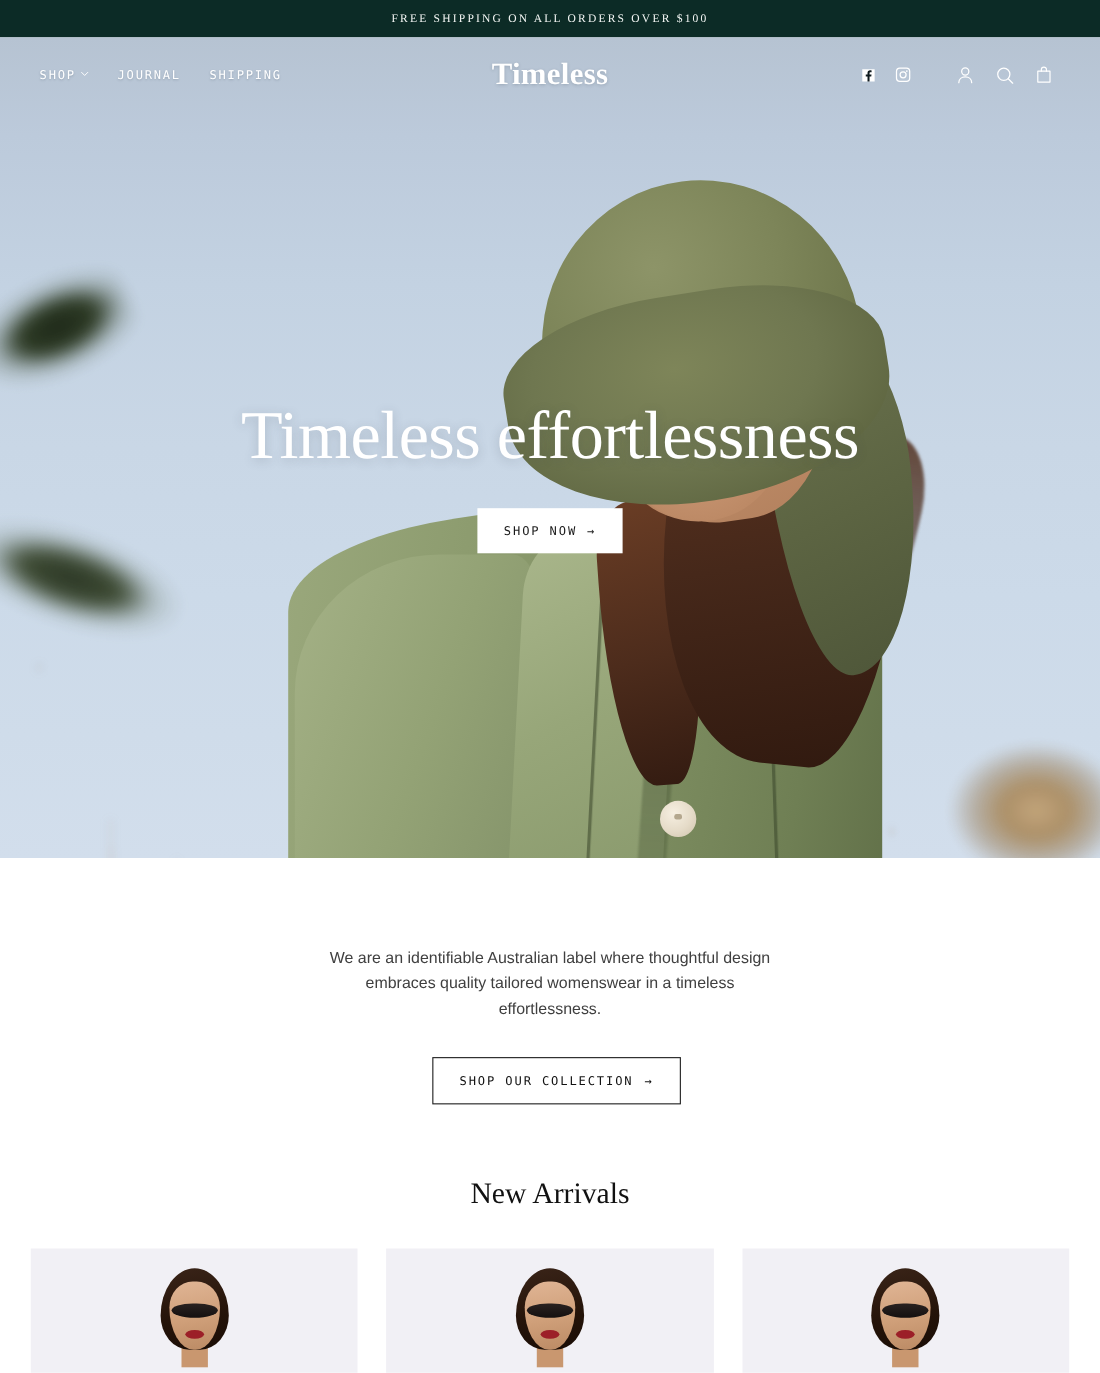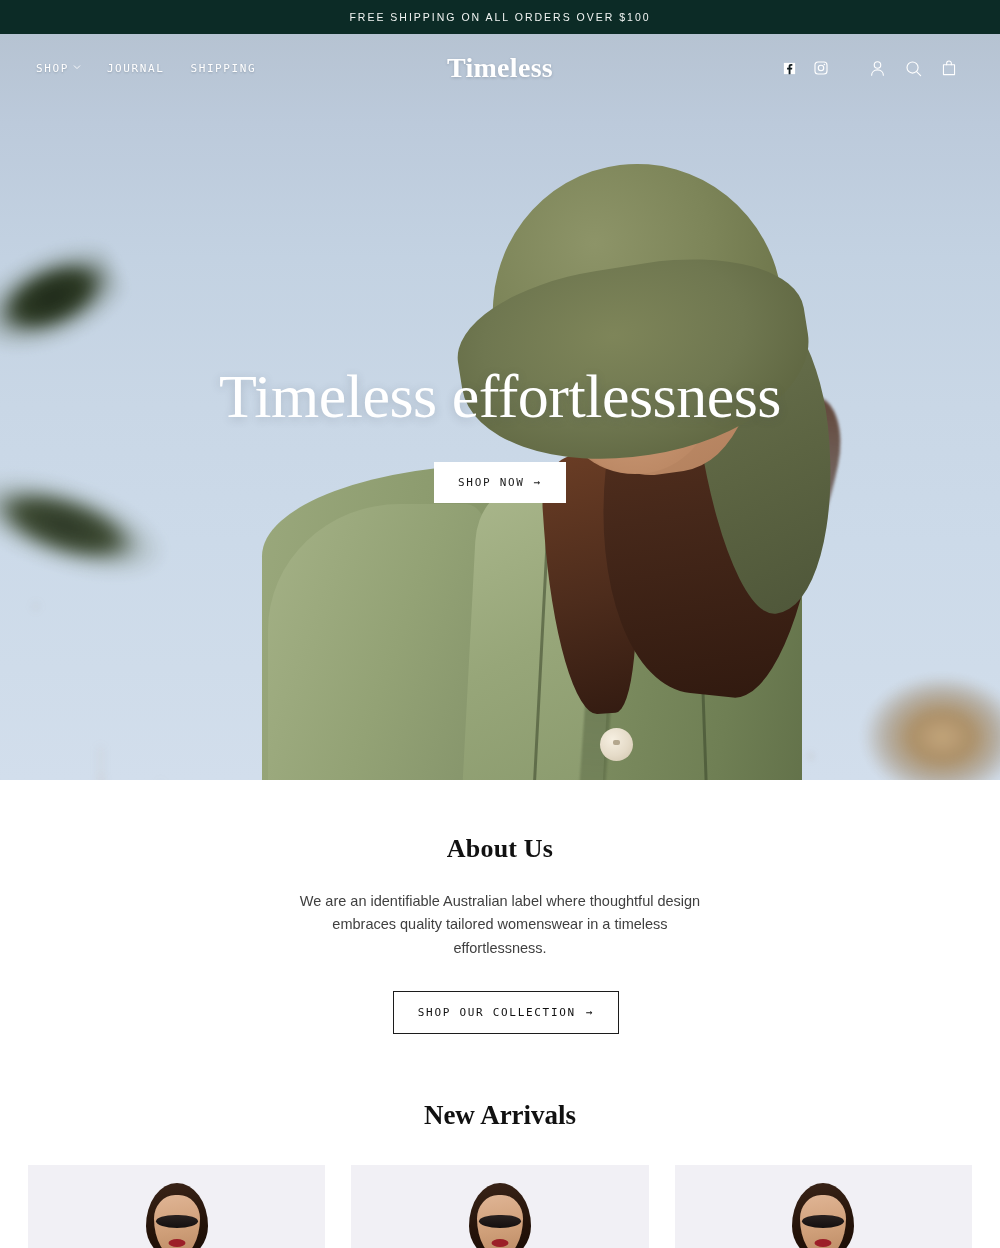--- a/index.html
+++ b/index.html
@@ -10,21 +10,21 @@
     font-family:"Liberation Sans", sans-serif;
   }
 
   
   .announce {
     height:34px;
     background:#0c2b26;
     display:flex; align-items:center; justify-content:center;
   }
   .announce-text {
-    font-family:Liberation Sans, sans-serif;
+    font-family:Liberation Serif, serif;
     font-size:10.5px;
     letter-spacing:2.0px;
     color:#f2f5f3;
     font-weight:400;
     white-space:nowrap;
   }
 
   
   .hero {
     position:relative;
@@ -364,21 +364,21 @@
     font-size:11px;
     letter-spacing:1.7px;
     cursor:pointer;
     margin-left:12px;
   }
 
   
   .arrivals { padding:66px 0 0; text-align:center; background:#ffffff; }
   .arrivals-title {
     font-family:"Liberation Serif", serif;
-    font-weight:700;
+    font-weight:400;
     font-size:27px;
     color:#111111;
   }
   .product-grid {
     display:flex; gap:26px;
     padding:0 28px;
     margin-top:34px;
   }
   .product-card {
     flex:1;
@@ -536,21 +536,20 @@
   <div class="hero-copy">
     <div class="hero-title">Timeless effortlessness</div>
     <button class="btn-solid">
       <span>SHOP NOW</span>
       <span>→</span>
     </button>
   </div>
 </div>
 
 <div class="about">
-  <h2 class="section-title">About Us</h2>
   <p class="about-text">We are an identifiable Australian label where thoughtful design embraces quality tailored womenswear in a timeless effortlessness.</p>
   <button class="btn-outline">
     <span>SHOP OUR COLLECTION</span>
     <span>→</span>
   </button>
 </div>
 
 <div class="arrivals">
   <h2 class="arrivals-title">New Arrivals</h2>
 

